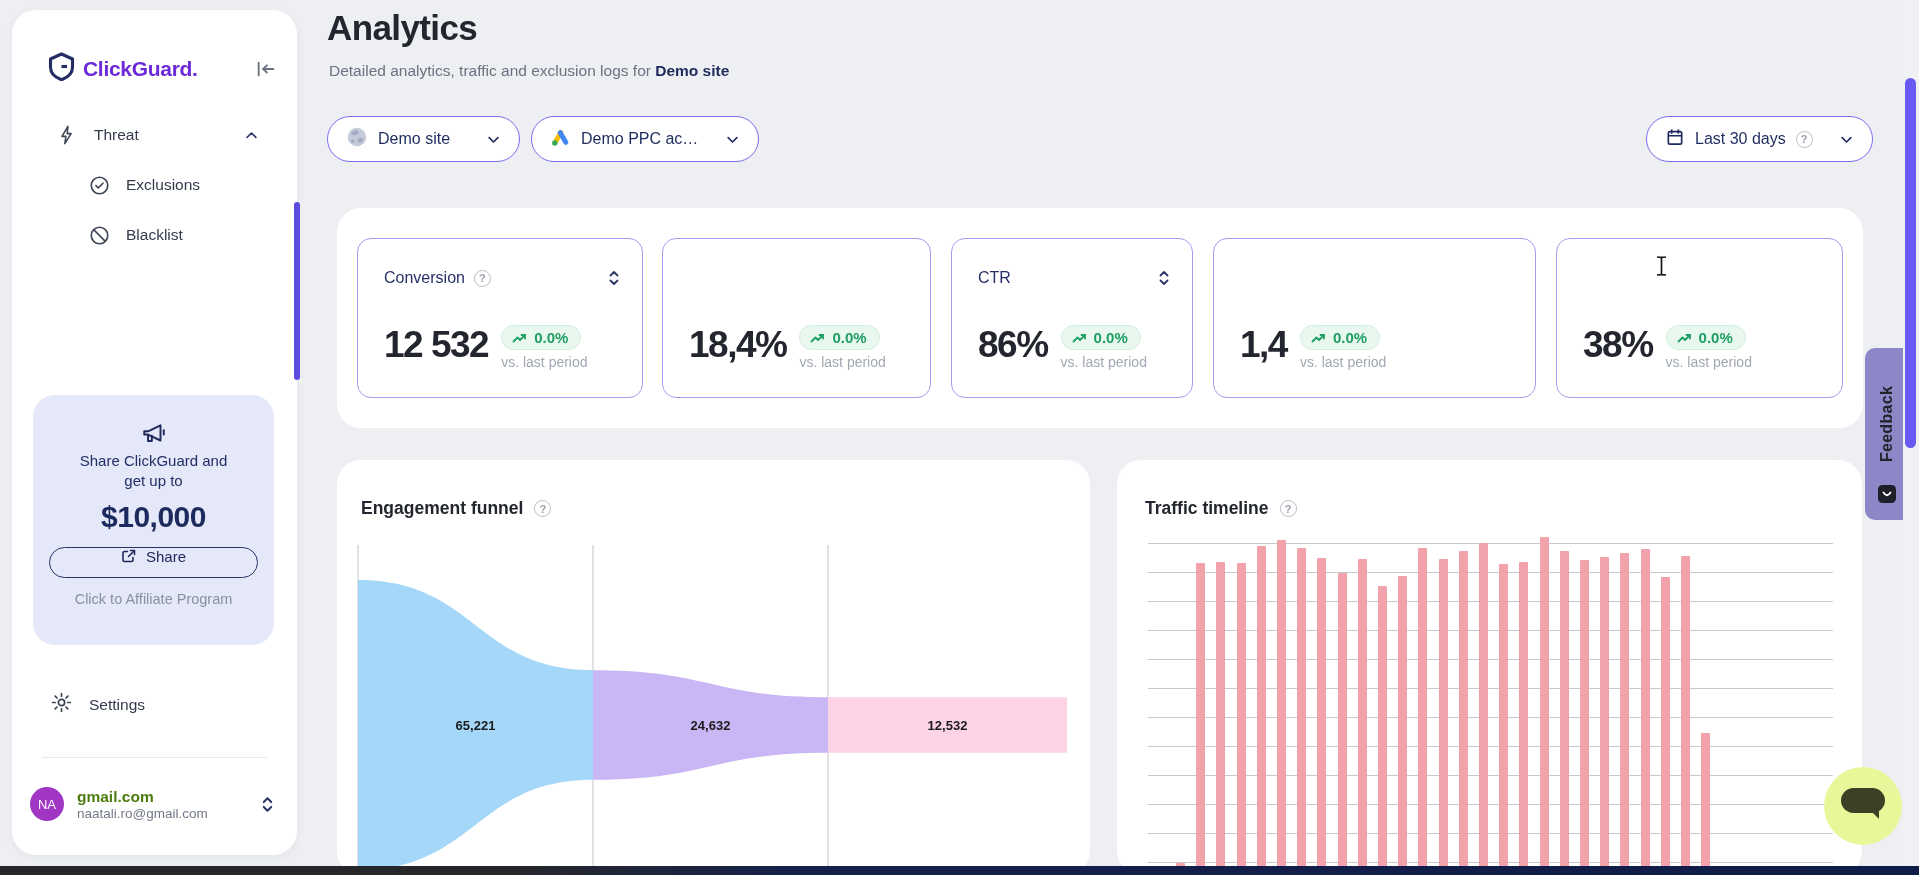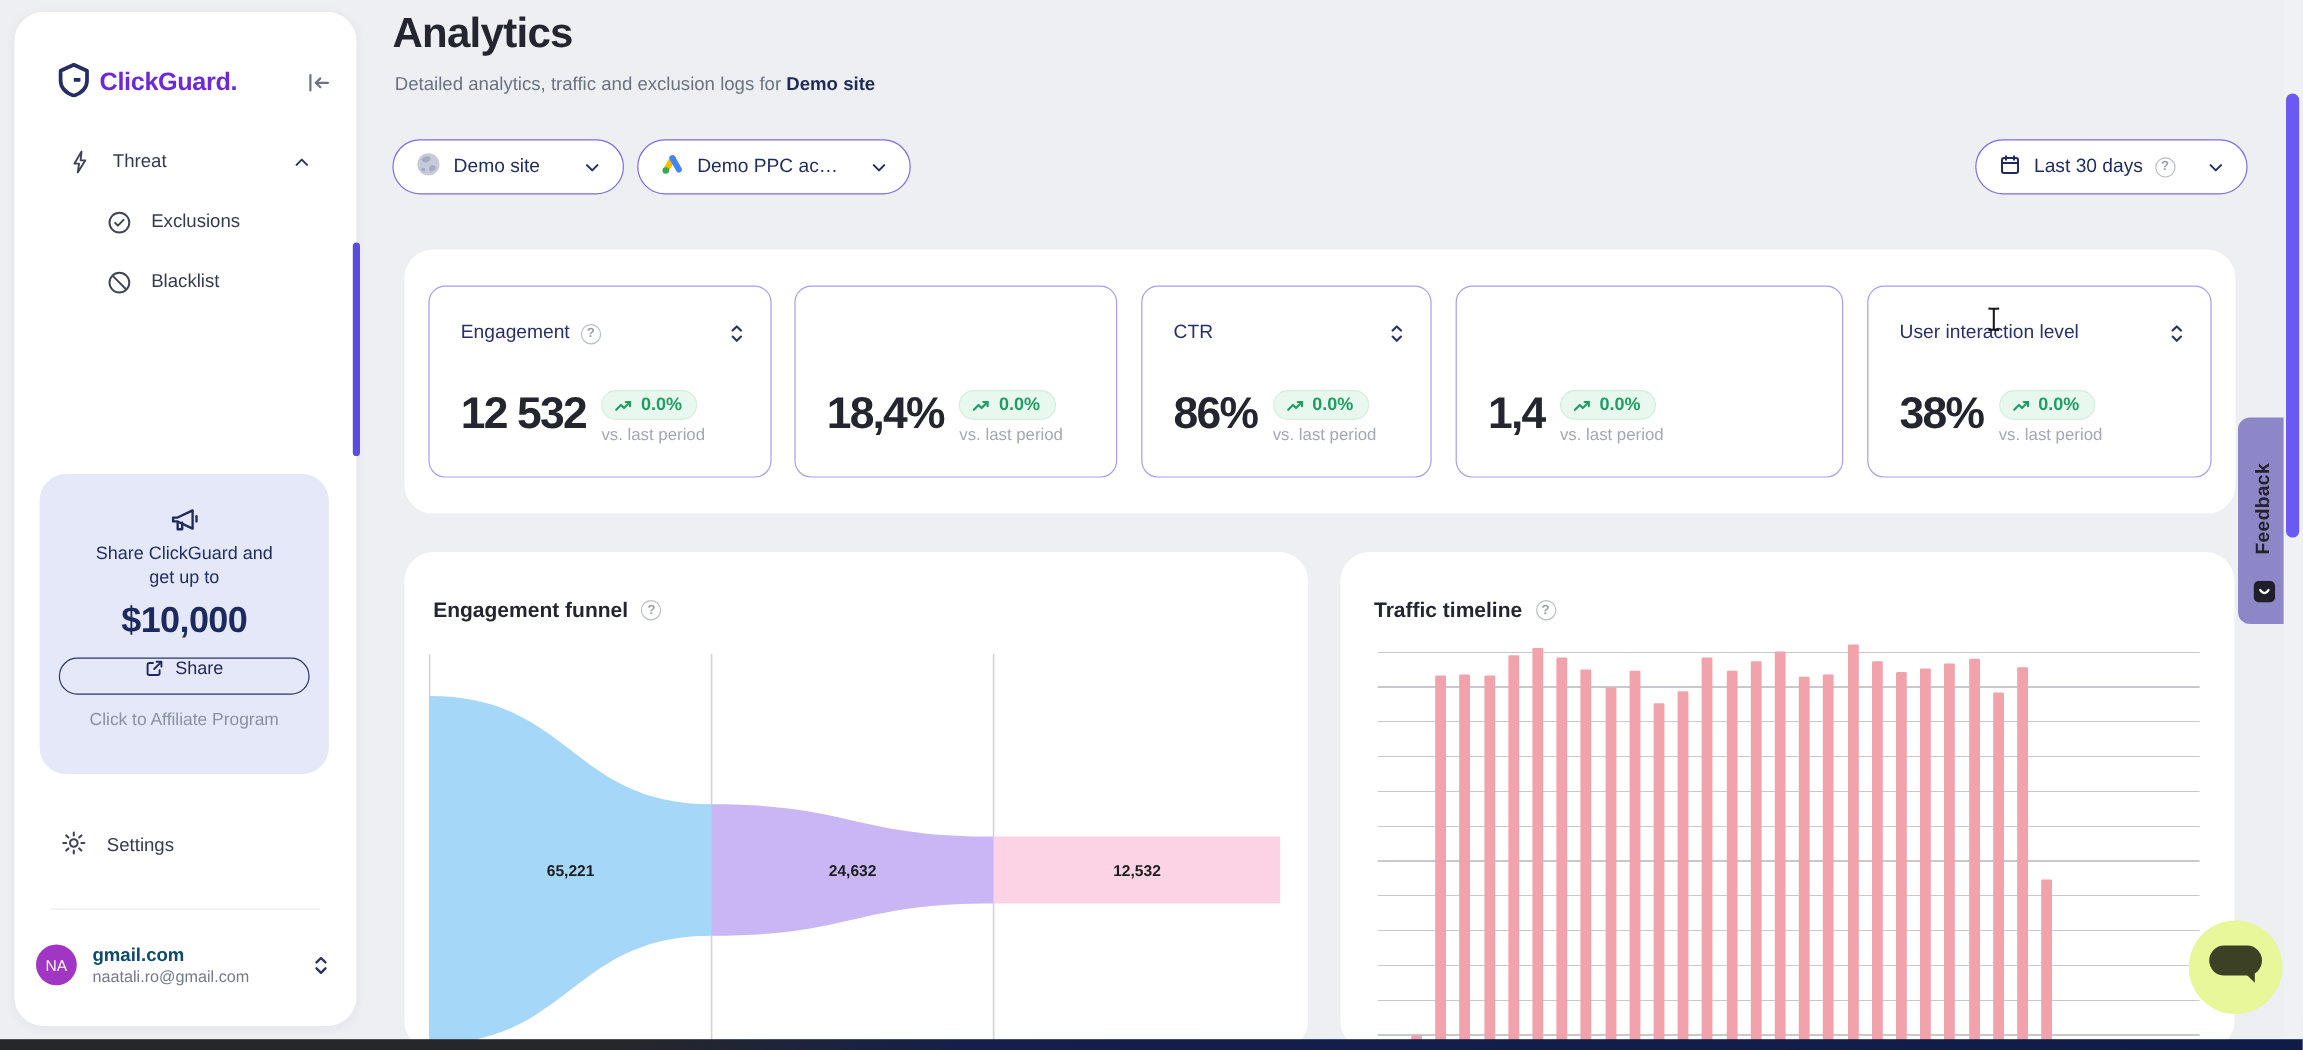--- a/index.html
+++ b/index.html
@@ -29,21 +29,21 @@
   .promo { position:absolute; left:21px; top:385px; width:241px; height:250px; background:#e4e8f8; border-radius:22px; text-align:center; }
   .promo-icon { margin-top:26px; display:inline-flex; }
   .promo-line { font-size:15px; color:#222e66; line-height:1.35; }
   .promo-amount { margin-top:8px; font-size:30px; font-weight:800; color:#1d2a5e; letter-spacing:-0.5px; }
   .share-btn { margin:13px auto 0; width:209px; height:31px; border:1px solid #2a346b; border-radius:16px; background:transparent; display:flex; align-items:flex-start; justify-content:center; gap:9px; font-size:15px; color:#20295c; cursor:pointer; }
   .promo-affiliate { margin-top:13px; font-size:14.5px; color:#8b919e; cursor:pointer; }
   .settings-row { position:absolute; left:38px; top:681px; display:flex; align-items:center; gap:16px; font-size:15.5px; color:#333b4d; cursor:pointer; }
   .sb-divider { position:absolute; left:30px; right:30px; top:747px; height:1px; background:#e7e9ee; }
   .user-row { position:absolute; left:18px; top:777px; width:250px; display:flex; align-items:center; gap:13px; cursor:pointer; }
   .avatar { width:34px; height:34px; border-radius:50%; background:#a236c4; color:#fff; font-size:13px; display:flex; align-items:center; justify-content:center; }
-  .user-name { font-size:15.5px; font-weight:700; color:#0c4a6e; line-height:1.25; }
+  .user-name { font-size:15.5px; font-weight:700; color:#4d7c0f; line-height:1.25; }
   .user-email { font-size:13.5px; color:#737a87; }
   .user-caret { margin-left:auto; margin-right:6px; display:flex; }
   
   .page-title { position:absolute; left:327px; top:8px; font-size:35px; font-weight:800; color:#23262e; letter-spacing:-0.6px; }
   .subtitle { position:absolute; left:329px; top:62px; font-size:15.5px; color:#6b7280; }
   .subtitle b { color:#1d2a5a; font-weight:700; }
   .pill { position:absolute; top:116px; height:46px; border:1.5px solid #7c6bf0; border-radius:23px; background:#fff; display:flex; align-items:center; gap:10px; padding:0 18px; font-size:16px; color:#1e2b5e; cursor:pointer; }
   #pill-site { left:327px; width:193px; }
   #pill-ppc  { left:531px; width:228px; }
   #pill-date { left:1646px; width:227px; }
@@ -238,21 +238,21 @@
   <span style="margin-left:auto;display:flex;">
     <svg width="15" height="15" viewBox="0 0 24 24" fill="none" stroke="#1e2b5e" stroke-width="2.6" stroke-linecap="round" stroke-linejoin="round">
         <path d="M5 9l7 7 7-7"></path>
       </svg>
   </span>
 </div>
 
 <div class="kpi-panel" id="kpi-panel">
     <div class="kpi-card">
       <div class="kpi-top">
-        <span>Engagement</span>
+        <span>Conversion</span>
         <span class="help">?</span>
         <span class="kpi-sort">
           <svg width="12" height="16" viewBox="0 0 12 16" fill="none" stroke="#2a3566" stroke-width="1.8" stroke-linecap="round" stroke-linejoin="round">
             <path d="M2.5 5.5 6 2l3.5 3.5M2.5 10.5 6 14l3.5-3.5"></path>
           </svg>
         </span>
       </div>
       <div class="kpi-bottom">
         <span class="kpi-value">12 532</span>
         <span><span class="badge"><span style="display:inline-flex">
@@ -298,28 +298,20 @@
         <span class="kpi-value">1,4</span>
         <span><span class="badge"><span style="display:inline-flex">
               <svg width="16" height="12" viewBox="0 0 16 12" fill="none" stroke="#1e9e62" stroke-width="1.8" stroke-linecap="round" stroke-linejoin="round">
                 <path d="M1.5 9.5 5.5 5.5 8 8l5-5"></path>
                 <path d="M9.5 3H13v3.5"></path>
               </svg>
             </span>0.0%</span><div class="vs">vs. last period</div></span>
       </div>
     </div>
     <div class="kpi-card">
-      <div class="kpi-top">
-        <span>User interaction level</span>
-        <span class="kpi-sort">
-          <svg width="12" height="16" viewBox="0 0 12 16" fill="none" stroke="#2a3566" stroke-width="1.8" stroke-linecap="round" stroke-linejoin="round">
-            <path d="M2.5 5.5 6 2l3.5 3.5M2.5 10.5 6 14l3.5-3.5"></path>
-          </svg>
-        </span>
-      </div>
       <div class="kpi-bottom">
         <span class="kpi-value">38%</span>
         <span><span class="badge"><span style="display:inline-flex">
               <svg width="16" height="12" viewBox="0 0 16 12" fill="none" stroke="#1e9e62" stroke-width="1.8" stroke-linecap="round" stroke-linejoin="round">
                 <path d="M1.5 9.5 5.5 5.5 8 8l5-5"></path>
                 <path d="M9.5 3H13v3.5"></path>
               </svg>
             </span>0.0%</span><div class="vs">vs. last period</div></span>
       </div>
     </div>

